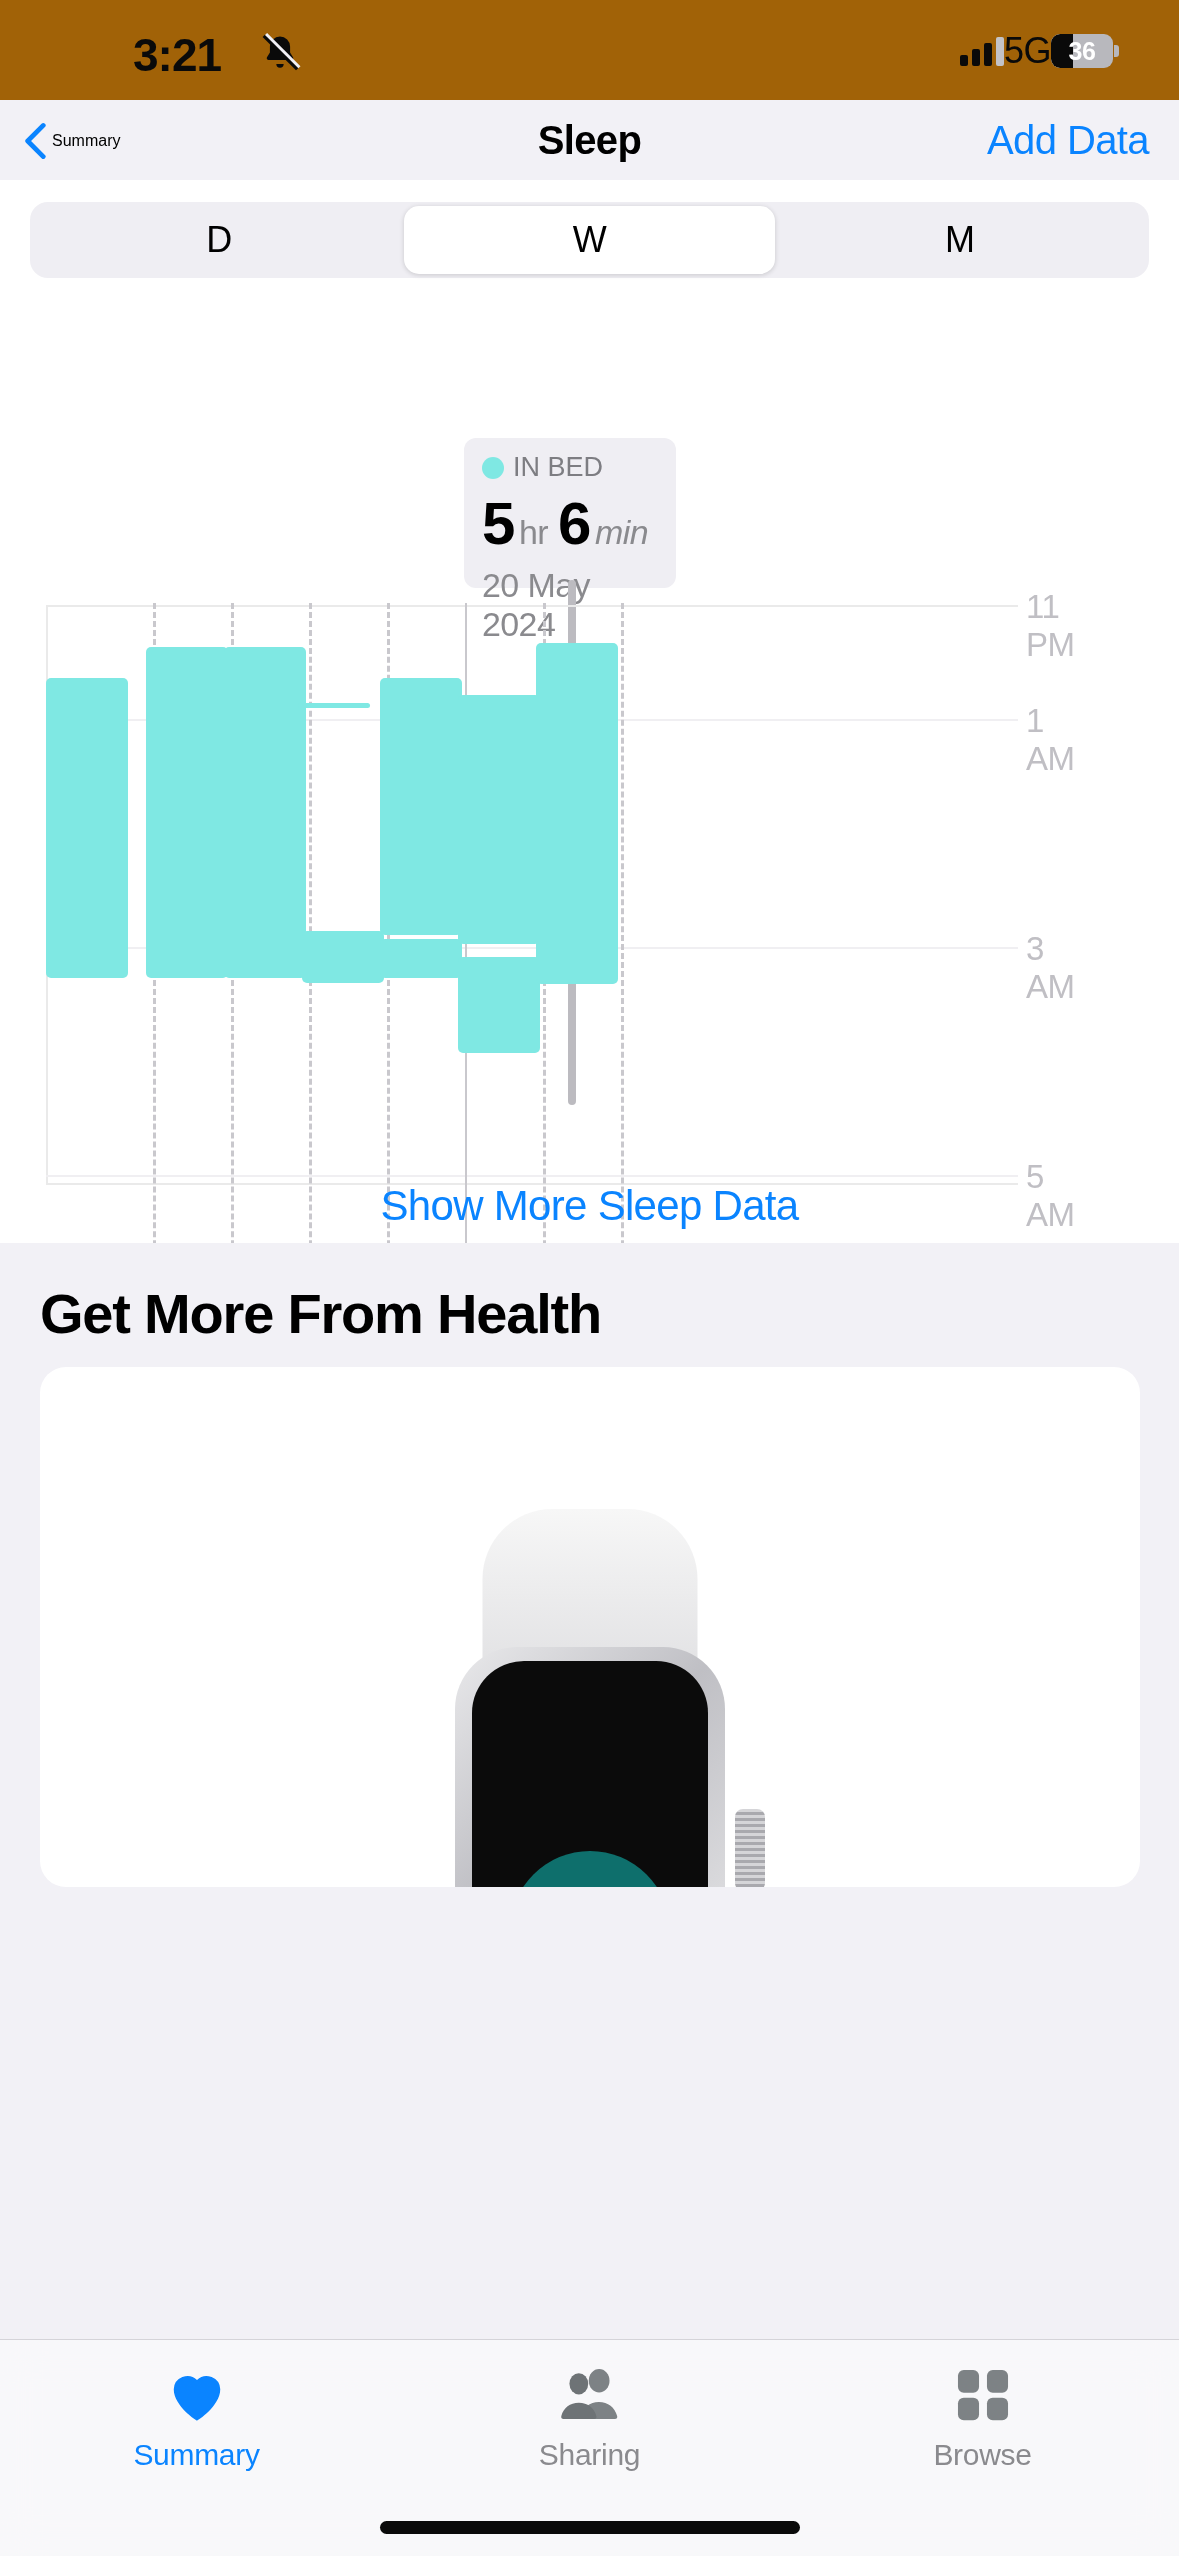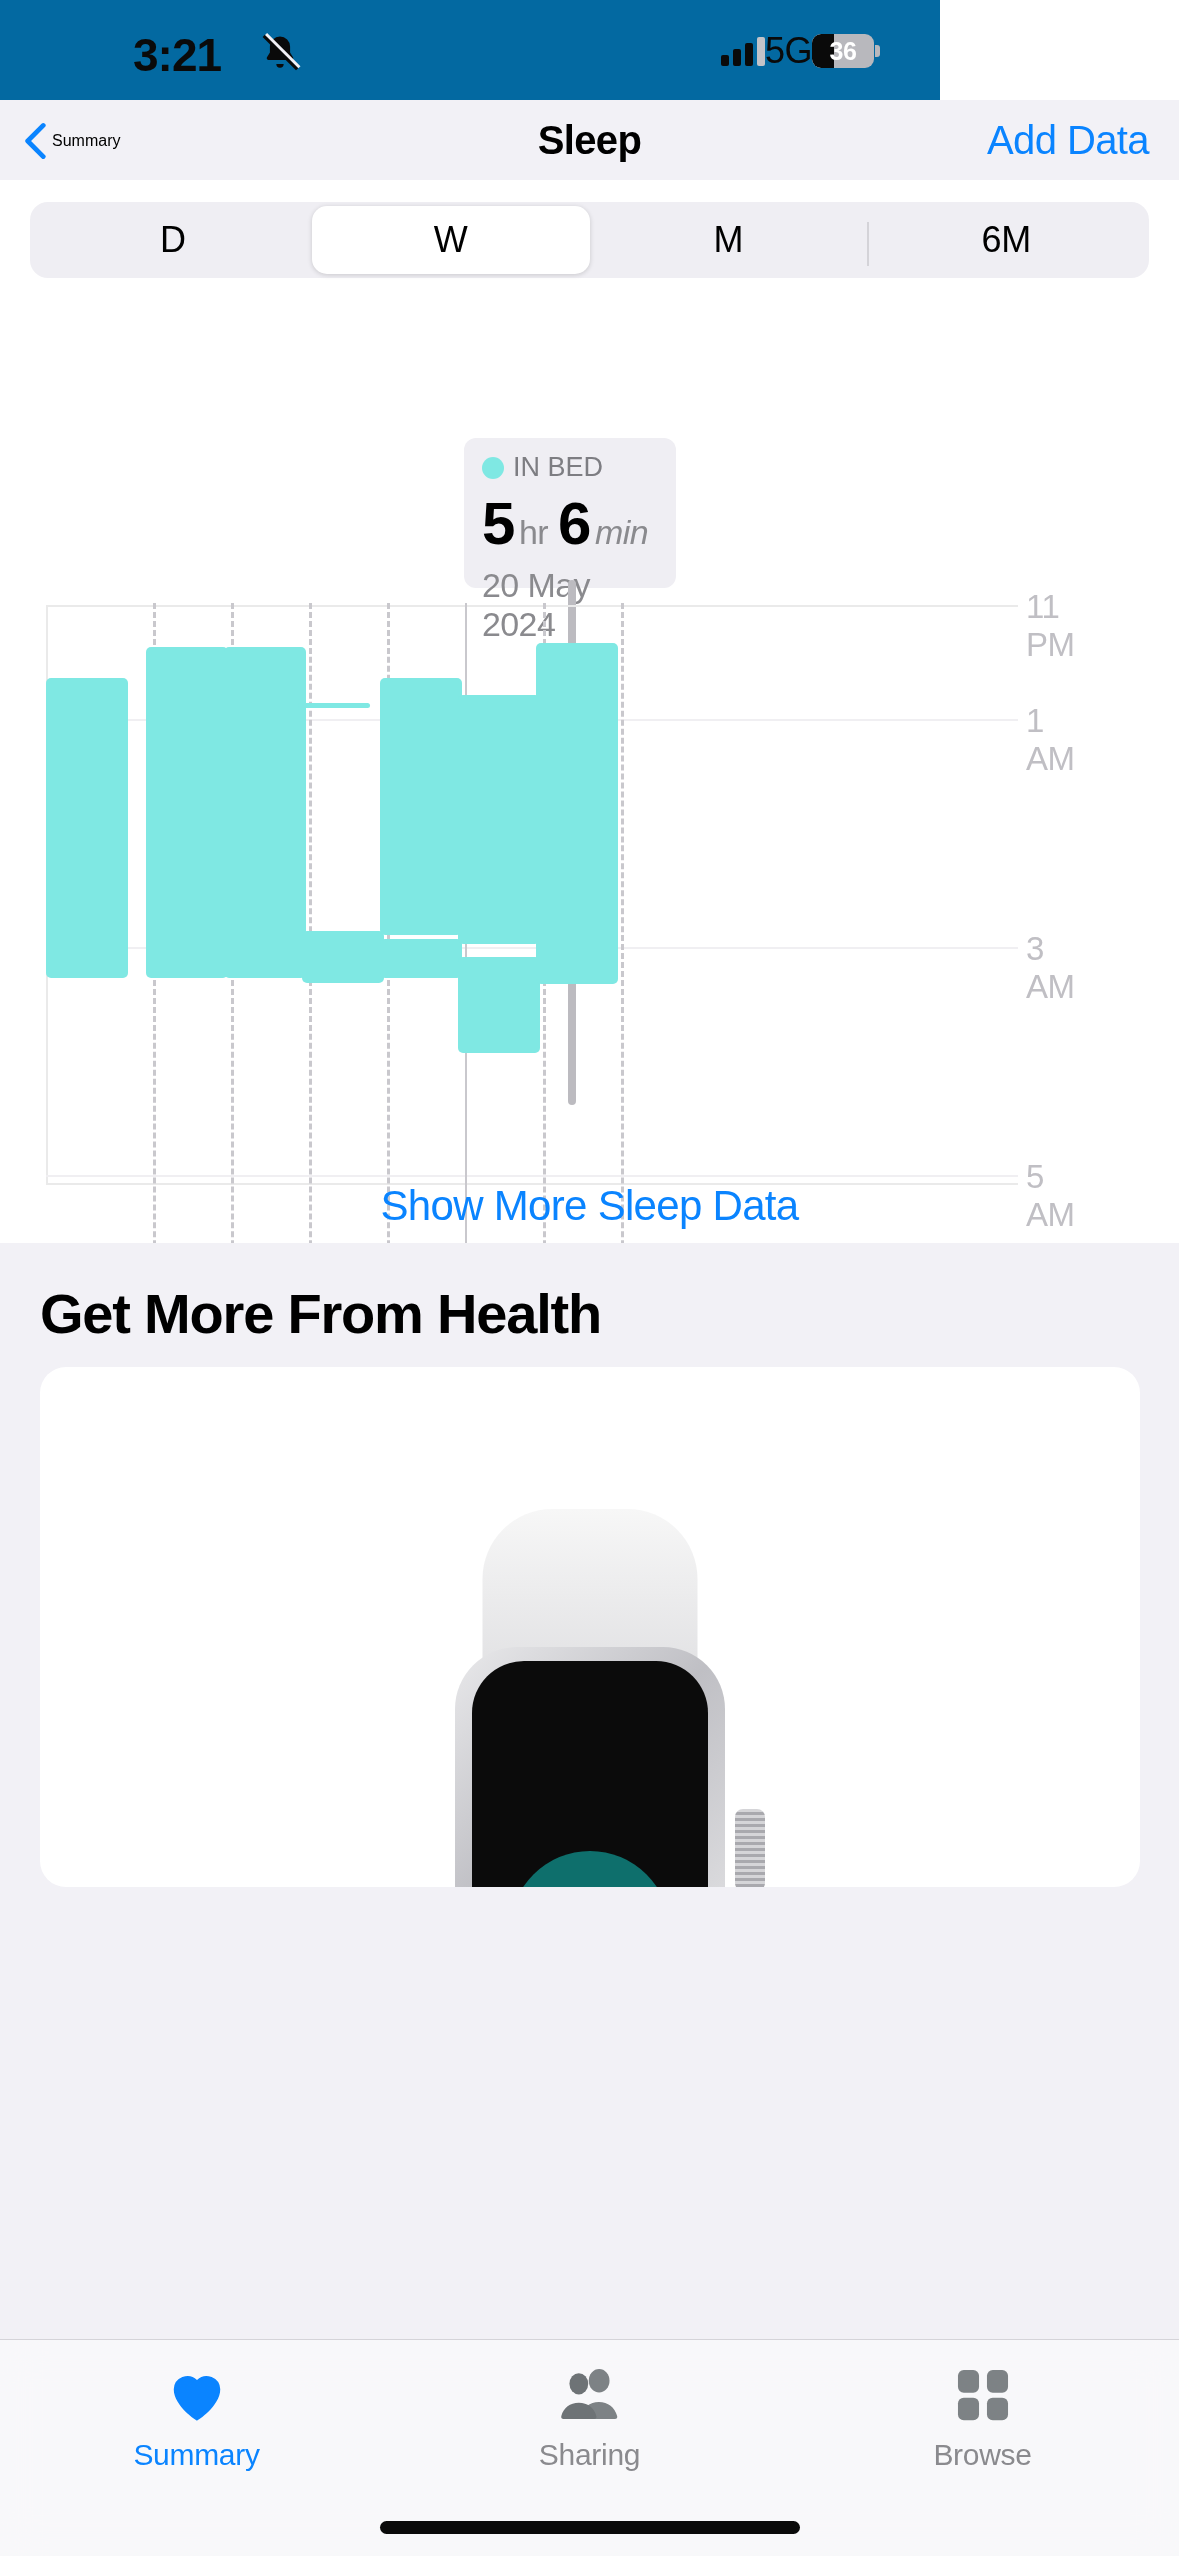--- a/index.html
+++ b/index.html
@@ -7,22 +7,22 @@
   body {
     font-family:"Liberation Sans", sans-serif;
     background:#FFFFFF;
     position:relative;
     overflow:hidden;
     -webkit-font-smoothing:antialiased;
   }
 
   
   #status-bar{
-    position:absolute; left:0; top:0; width:940px; height:100px;
-    background:#0369a1;
+    position:absolute; left:0; top:0; width:1179px; height:100px;
+    background:#a16207;
   }
   #status-time{
     position:absolute; left:133px; top:28px;
     font-size:46px; font-weight:700; color:#0A0A0A; letter-spacing:-1px;
   }
   #bell-icon{ position:absolute; left:258px; top:31px; width:44px; height:44px; }
   #sb-right{ position:absolute; right:60px; top:30px; height:42px; display:flex; align-items:center; gap:0;}
   #signal-icon{ display:flex; align-items:flex-end; gap:4px; height:30px;}
   #signal-icon i{ display:block; width:8px; background:#0A0A0A; border-radius:2px;}
   #signal-icon i:nth-child(1){height:11px}
@@ -236,21 +236,20 @@
   <div id="nav-title">Sleep</div>
   <div id="add-data-button">Add Data</div>
 </div>
 
 <div id="content">
 
   <div id="segmented-control">
     <div class="seg">D</div>
     <div class="seg active">W</div>
     <div class="seg">M</div>
-    <div class="seg div">6M</div>
   </div>
 
   <div id="tooltip-card">
     <div id="tip-legend">
       <span id="tip-dot"></span>
       <span id="tip-label">IN BED</span>
     </div>
     <div id="tip-value">
       <span class="tv-num">5</span>
       <span class="tv-unit">hr</span>

